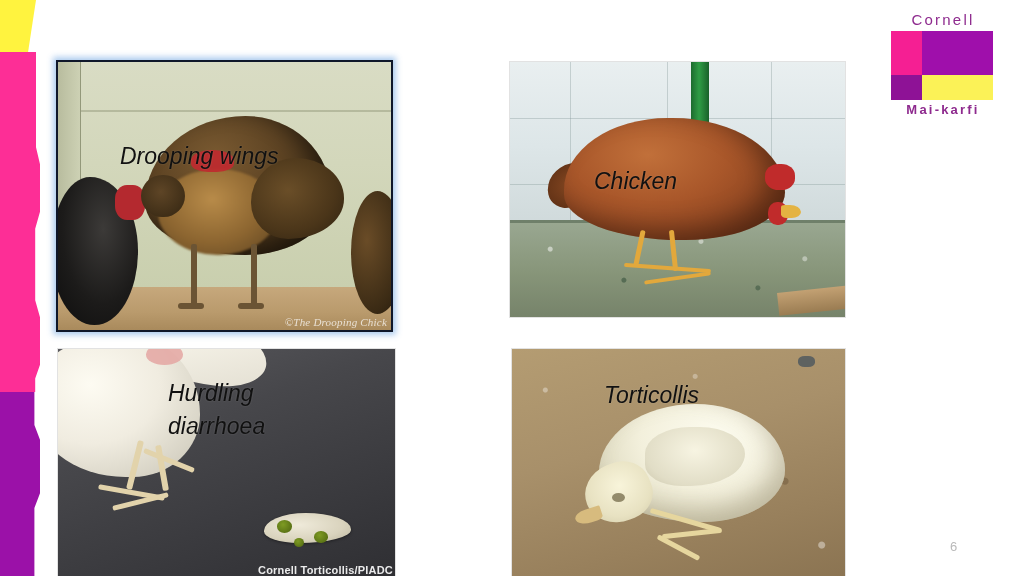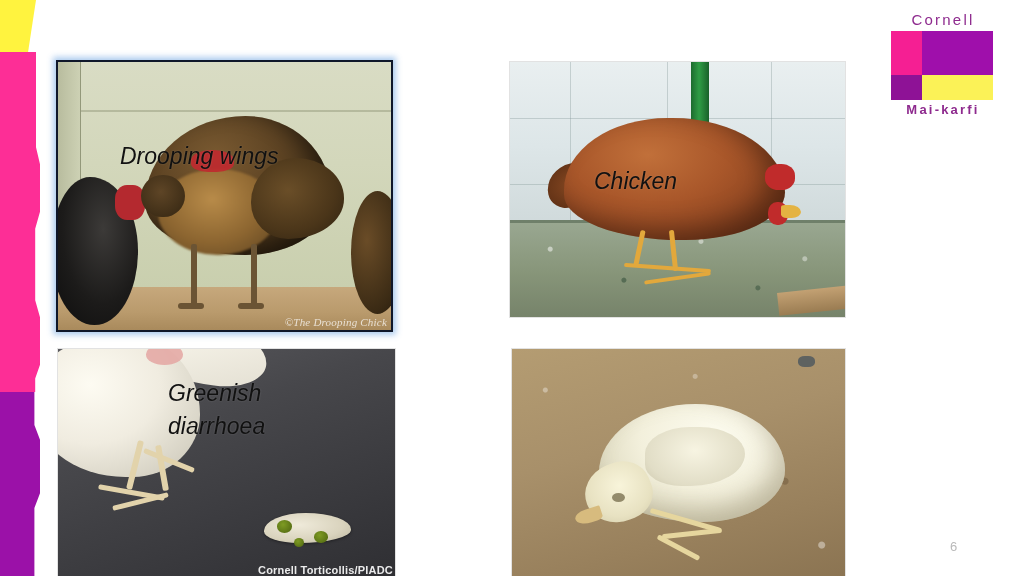--- a/index.html
+++ b/index.html
@@ -503,35 +503,36 @@
       <div class="s3-leg a"></div>
       <div class="s3-leg b"></div>
       <div class="s3-foot a"></div>
       <div class="s3-foot b"></div>
       <div class="s3-foot c"></div>
       <div class="s3-dropping"></div>
       <div class="s3-green g1"></div>
       <div class="s3-green g2"></div>
       <div class="s3-green g3"></div>
     </div>
-    <div class="caption cap-bl">Greenish
+    <div class="caption cap-bl">Hurdling
 diarrhoea</div>
     <div class="watermark wm-cornell">Cornell Torticollis/PIADC</div>
   </div>
 
   <div class="photo plain ph-br">
     <div class="scene">
       <div class="s4-ground"></div>
       <div class="s4-stone"></div>
       <div class="s4-chick-body"></div>
       <div class="s4-chick-wing"></div>
       <div class="s4-chick-head"></div>
       <div class="s4-eye"></div>
       <div class="s4-beak"></div>
       <div class="s4-leg a"></div>
       <div class="s4-leg b"></div>
       <div class="s4-leg c"></div>
     </div>
+    <div class="caption cap-br">Torticollis</div>
   </div>
 
   <div class="page-number">6</div>
 
 </div>
 
 </body></html>

